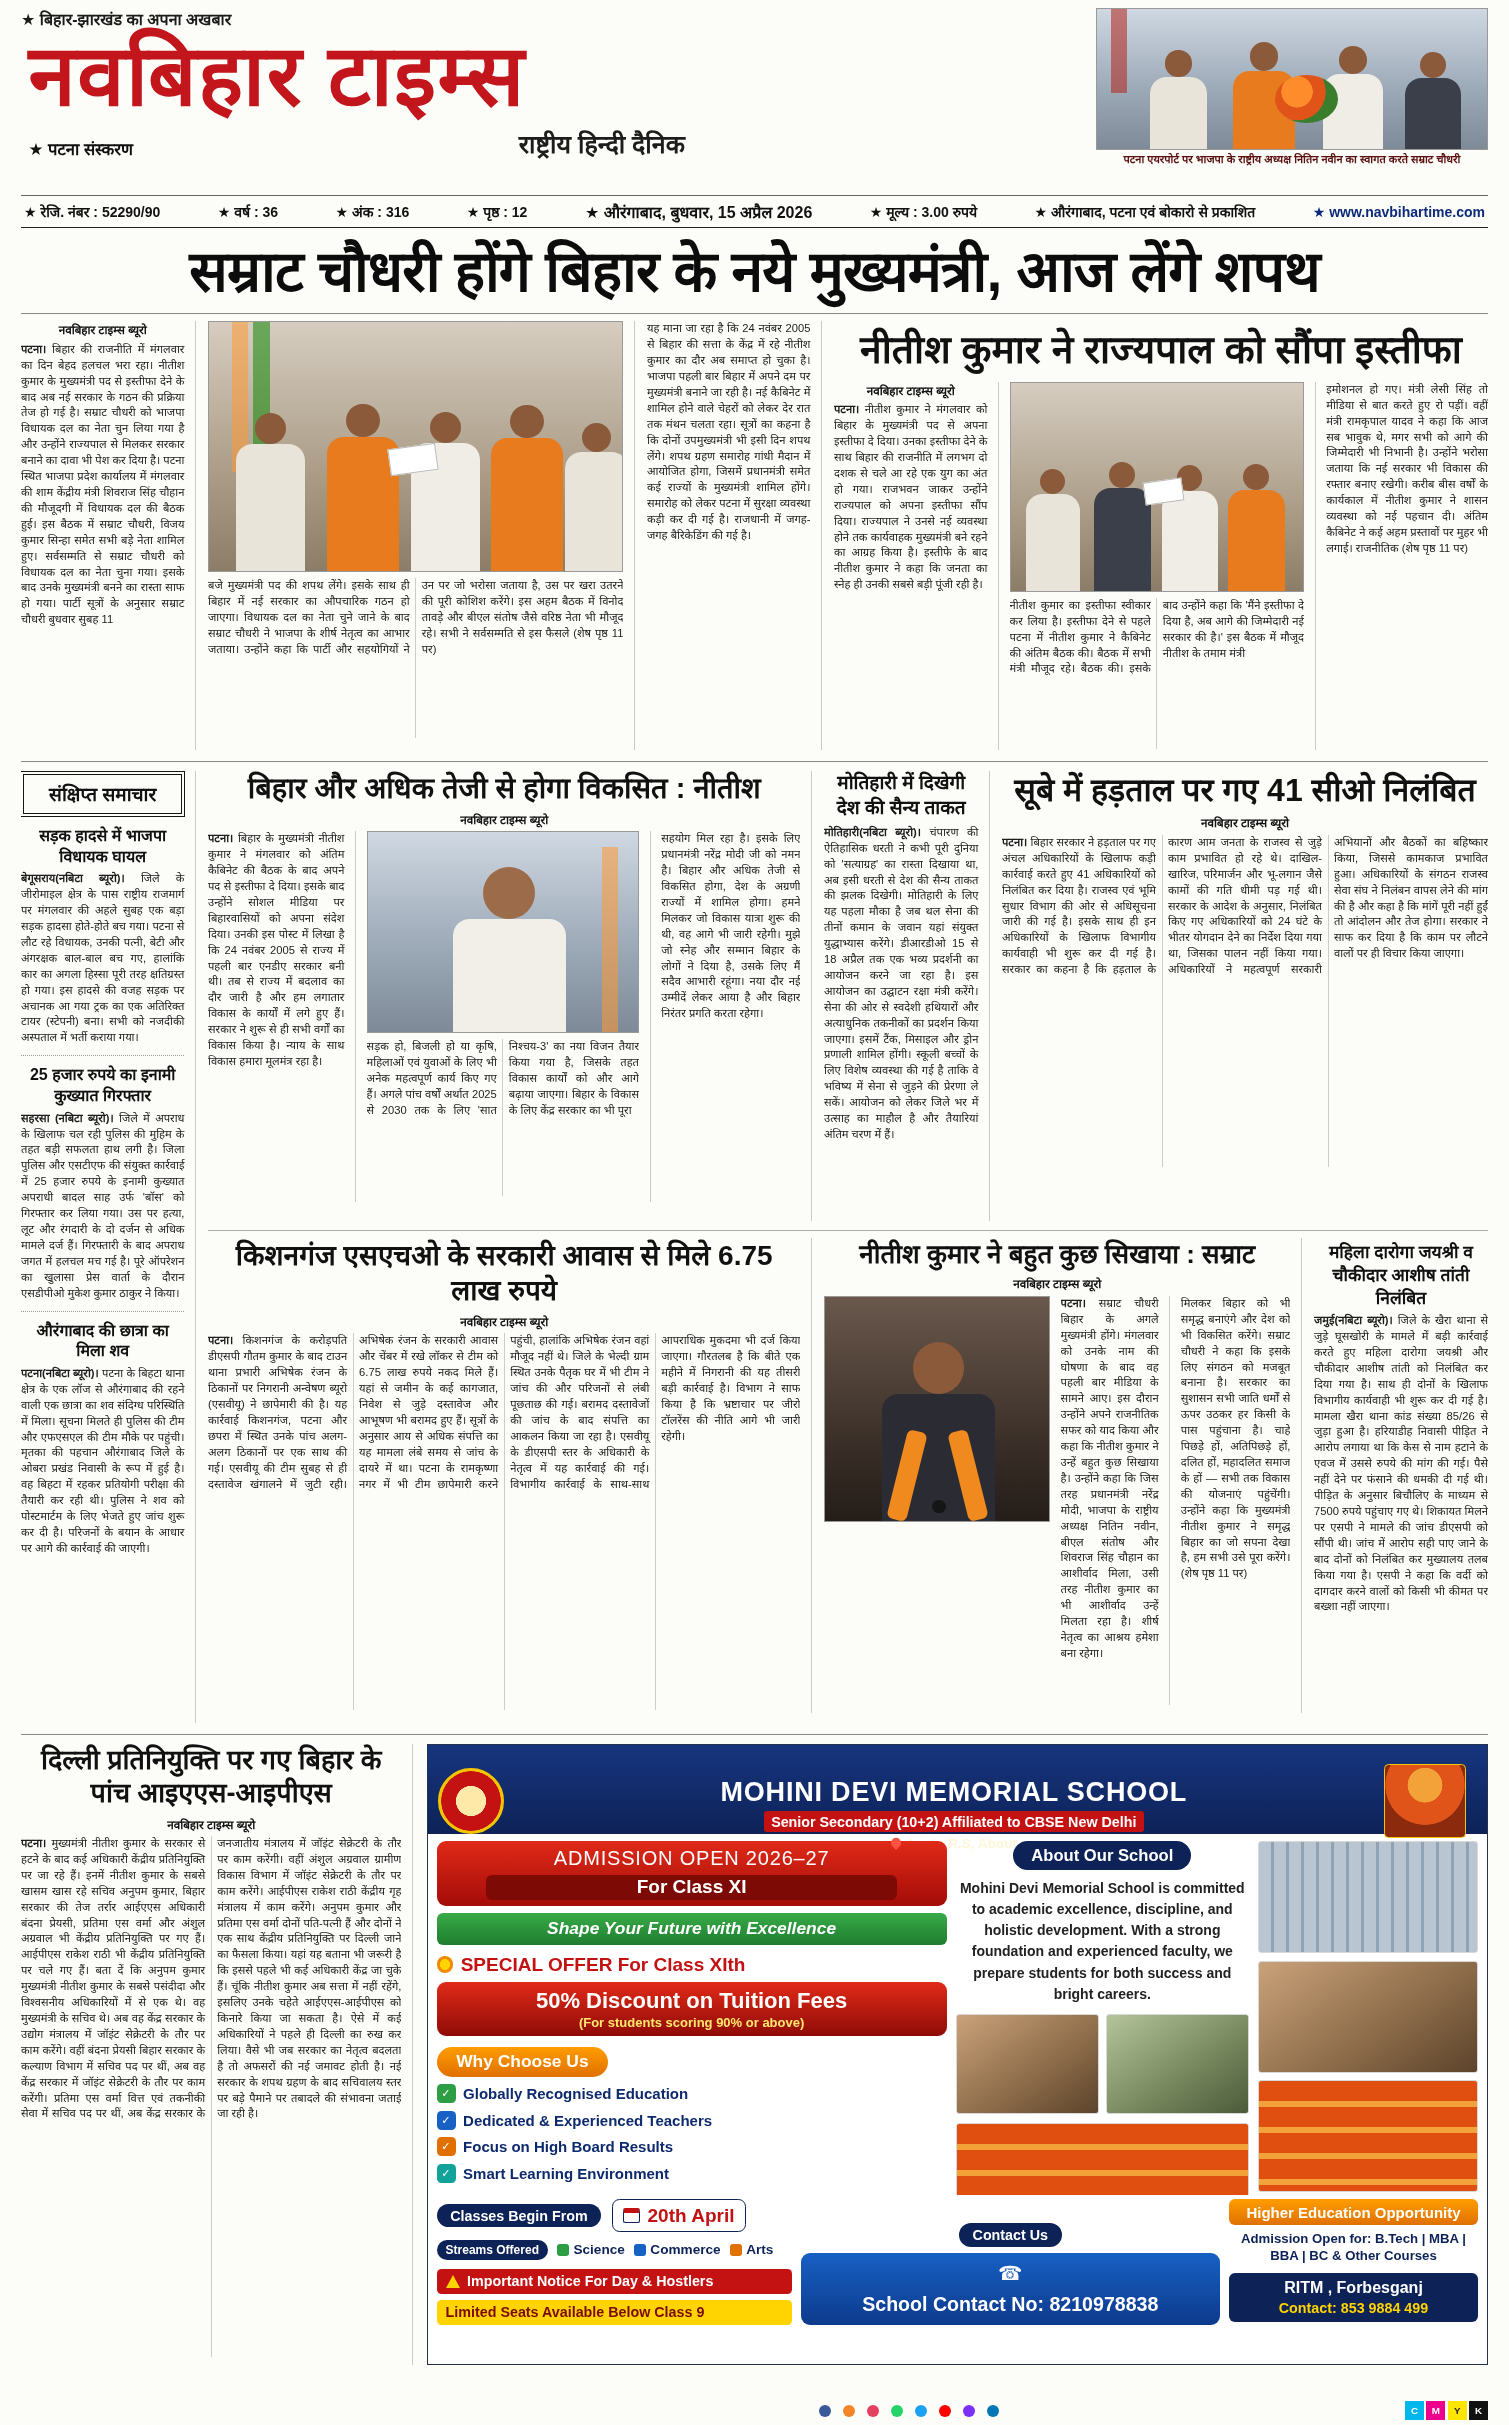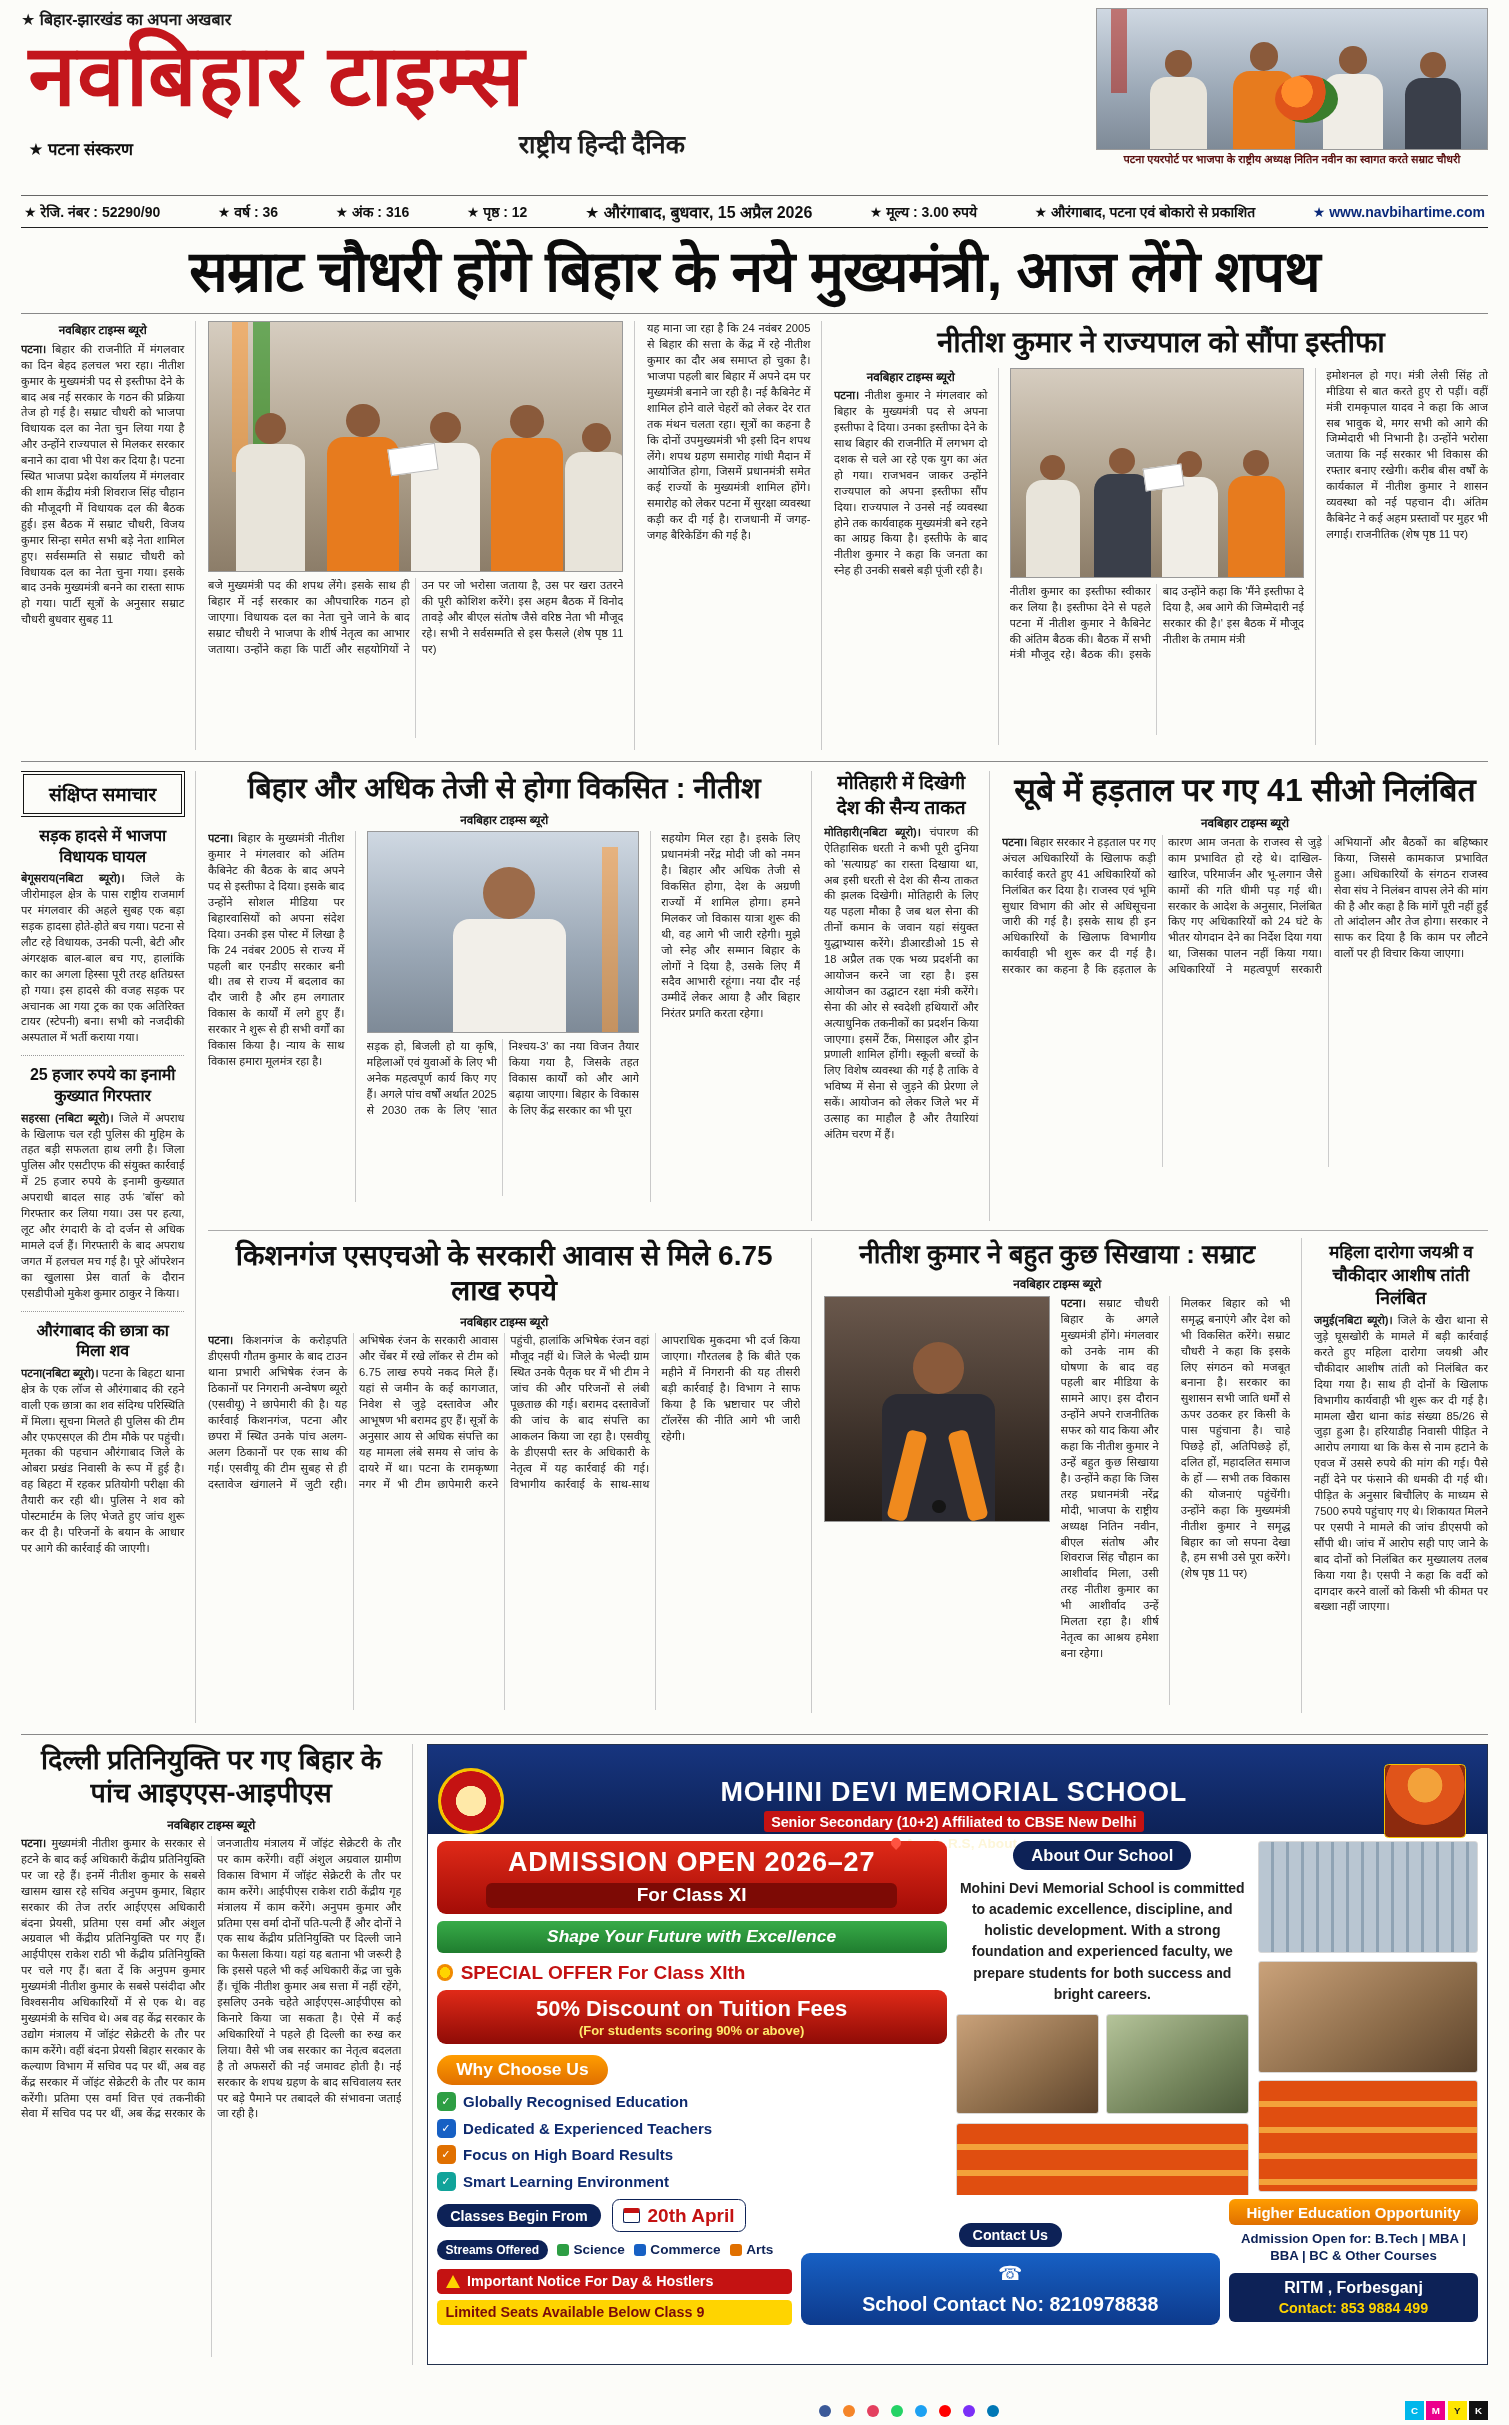--- a/index.html
+++ b/index.html
@@ -33,21 +33,21 @@
                    white-space:nowrap; overflow:hidden; color:#0c0c0c; }
 
   
   .byline { text-align:center; font-weight:800; font-size:11.7px; margin-bottom:4.5px; }
   .body-text { font-size:11.2px; line-height:1.42; text-align:justify; color:#1c1c1c; }
   .dateline { font-weight:800; }
   .rule-r { border-right:0.8px solid #c9c9c9; padding-right:10.6px; }
   .cols-2 { column-count:2; column-gap:12px; column-rule:0.8px solid #ccc; }
   .cols-3 { column-count:3; column-gap:12px; column-rule:0.8px solid #ccc; }
   .cols-4 { column-count:4; column-gap:12px; column-rule:0.8px solid #ccc; }
-  .h-resign { font-size:29px; font-weight:800; text-align:center; margin-bottom:7.5px; white-space:nowrap; overflow:hidden; }
+  .h-resign { font-size:39px; font-weight:800; text-align:center; margin-bottom:7.5px; white-space:nowrap; overflow:hidden; }
   .h-lg { font-size:29px; font-weight:800; line-height:1.22; text-align:center; margin-bottom:4.5px; }
   .h-md { font-size:26px; font-weight:800; line-height:1.25; text-align:center; margin-bottom:4.5px; }
   .h-sm { font-size:19px; font-weight:800; line-height:1.3; margin-bottom:4.5px; }
   .h-xs { font-size:16px; font-weight:800; line-height:1.3; text-align:center; margin:3px 0 3.8px; }
 
   
   .photo { position:relative; overflow:hidden; background:linear-gradient(180deg,#d6cdc0,#ab9d88 60%,#8c7d69); }
   .photo.cool { background:linear-gradient(180deg,#cfd8e2,#9aa7b5 60%,#7e8a97); }
   .photo.dark { background:linear-gradient(180deg,#6a584c,#3a2f28 65%,#241d18); }
   .p { position:absolute; bottom:0; border-radius:16.6px 16.6px 0 0; --w:53px; --skin:#8a5a3b; }
@@ -104,21 +104,21 @@
              background:radial-gradient(circle,#ffe9a8 0 35%, #c41212 36% 70%, #f5c400 71% 100%); }
   .ad-name { font-size:27px; font-weight:800; letter-spacing:0.8px; text-align:center;margin-top:26px; }
   .ad-affil { background:#c41212; color:#fff; font-size:14.3px; font-weight:700; text-align:center;
               padding:2.3px 7.5px; border-radius:3px; margin:3.8px auto 0; width:fit-content; }
   .ad-loc { display:flex; justify-content:center; align-items:center; gap:4.5px; font-size:13.6px; margin-top:3.8px; color:#fdf6d8; font-weight:700; }
   .pin { width:9.8px; height:9.8px; background:#ff5341; border-radius:50% 50% 50% 0; transform:rotate(-45deg); display:inline-block; }
   .vivek { width:82px; height:74px; border-radius:4.5px;
            background:radial-gradient(circle at 50% 28%, #f3a23a 0 26%, #e0541a 27% 60%, #8c2a0e 61% 100%); border:1.5px solid #f5c400; }
   .ad-main { display:grid; grid-template-columns:510px 1fr 220px; gap:9px; padding:7.5px 9px 3px; height:361px; overflow:hidden; }
   .adm-banner { background:linear-gradient(#e02a18,#a30c07); color:#fff; border-radius:9px; text-align:center; padding:6px 4.5px; }
-  .adm-line1 { font-size:27px; font-weight:700; letter-spacing:0.8px; }
+  .adm-line1 { font-size:20px; font-weight:400; letter-spacing:0.8px; }
   .adm-line2 { font-size:19px; font-weight:800; background:#7d0a05; border-radius:6px; margin:4.5px 45px 0; padding:1.5px 0; }
   .green-strip { background:linear-gradient(#38ab48,#1f7d2f); color:#fff; font-size:17.4px; font-style:italic; font-weight:700;
                  text-align:center; border-radius:6px; padding:5.3px; margin-top:7.5px; }
   .offer-title { display:flex; align-items:center; gap:7.5px; color:#c41212; font-weight:800; font-size:19px; margin-top:9px; }
   .burst { width:16.6px; height:16.6px; border-radius:50%; background:radial-gradient(circle,#ffd400 0 45%,#f08a00 46% 100%); flex:none; }
   .offer-box { background:linear-gradient(#e02a18,#8f0b06); color:#fff; border-radius:9px; text-align:center; padding:6px; margin-top:6px; }
   .offer-main { font-size:22px; font-weight:800; }
   .offer-sub { font-size:13px; color:#ffe96b; font-weight:700; margin-top:1.5px; }
   .why-pill { background:linear-gradient(#ff9d00,#e07000); color:#fff; width:fit-content; padding:4.5px 19.6px;
               border-radius:16.6px; font-size:17.4px; font-weight:800; margin-top:10.6px; }

